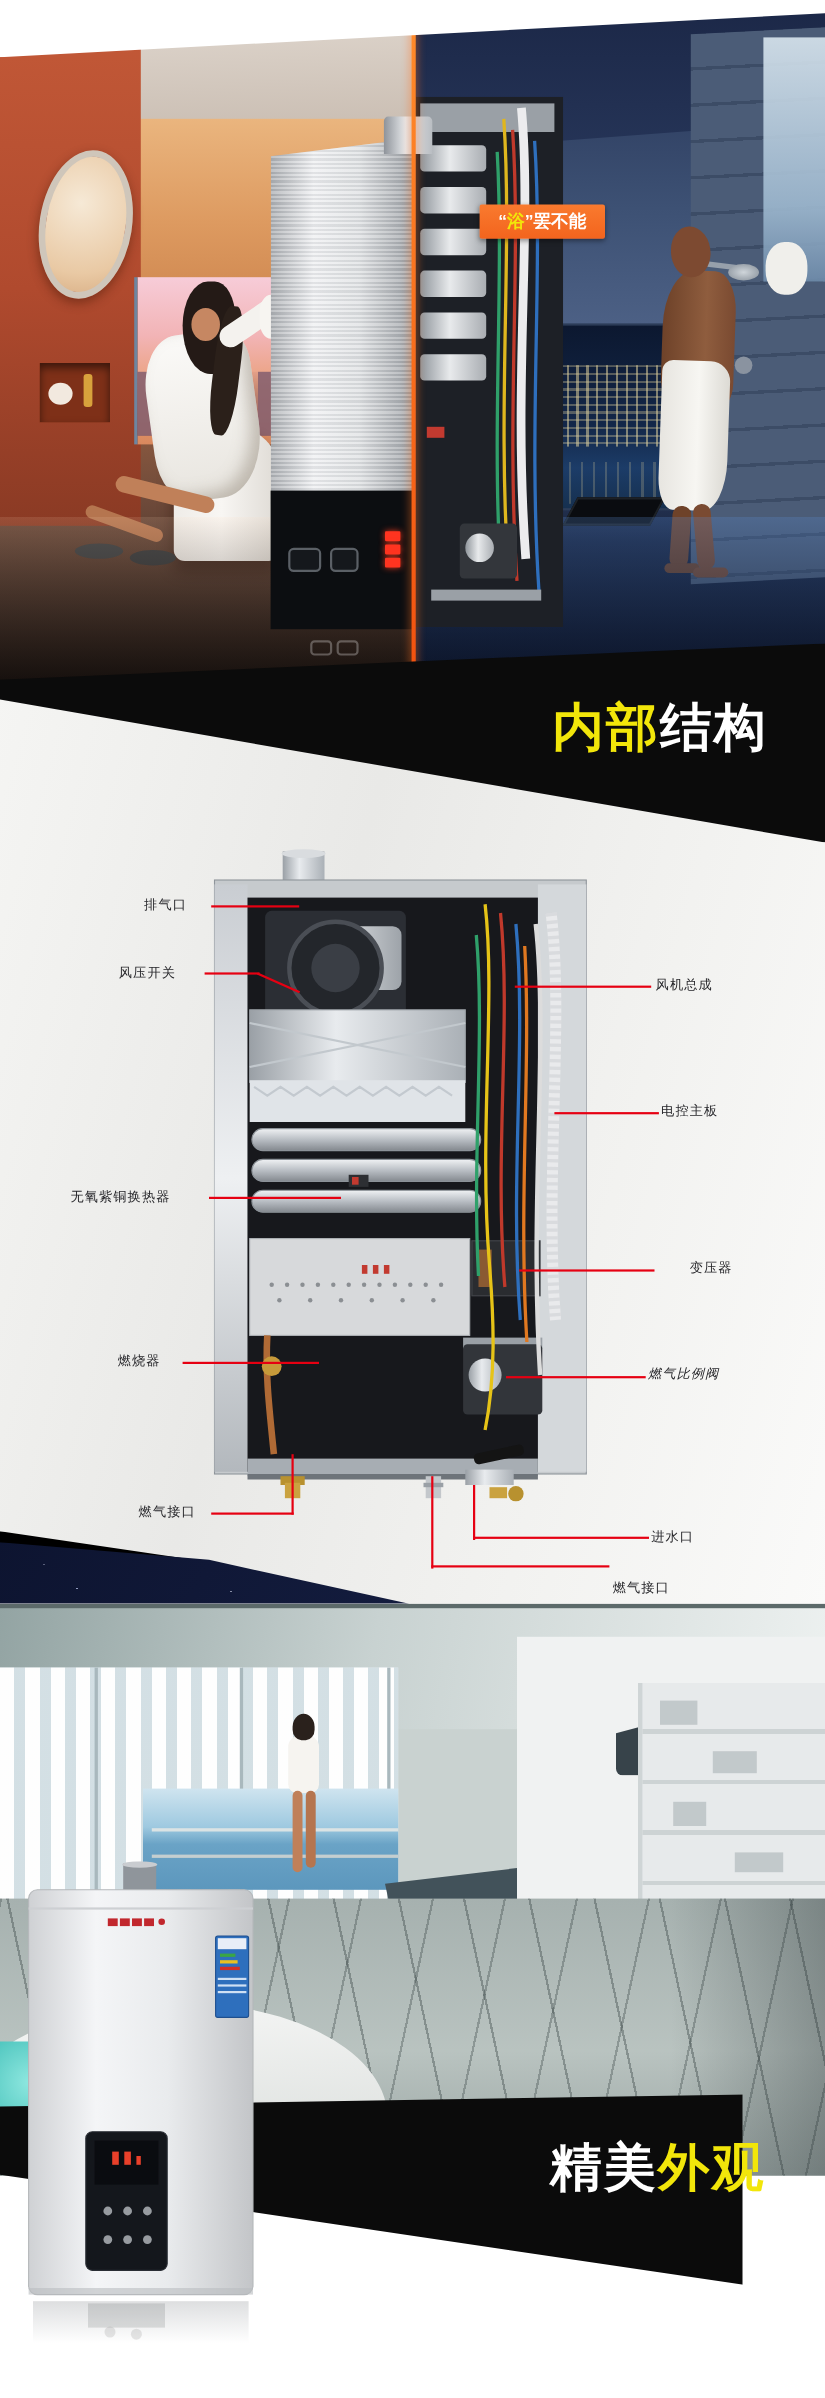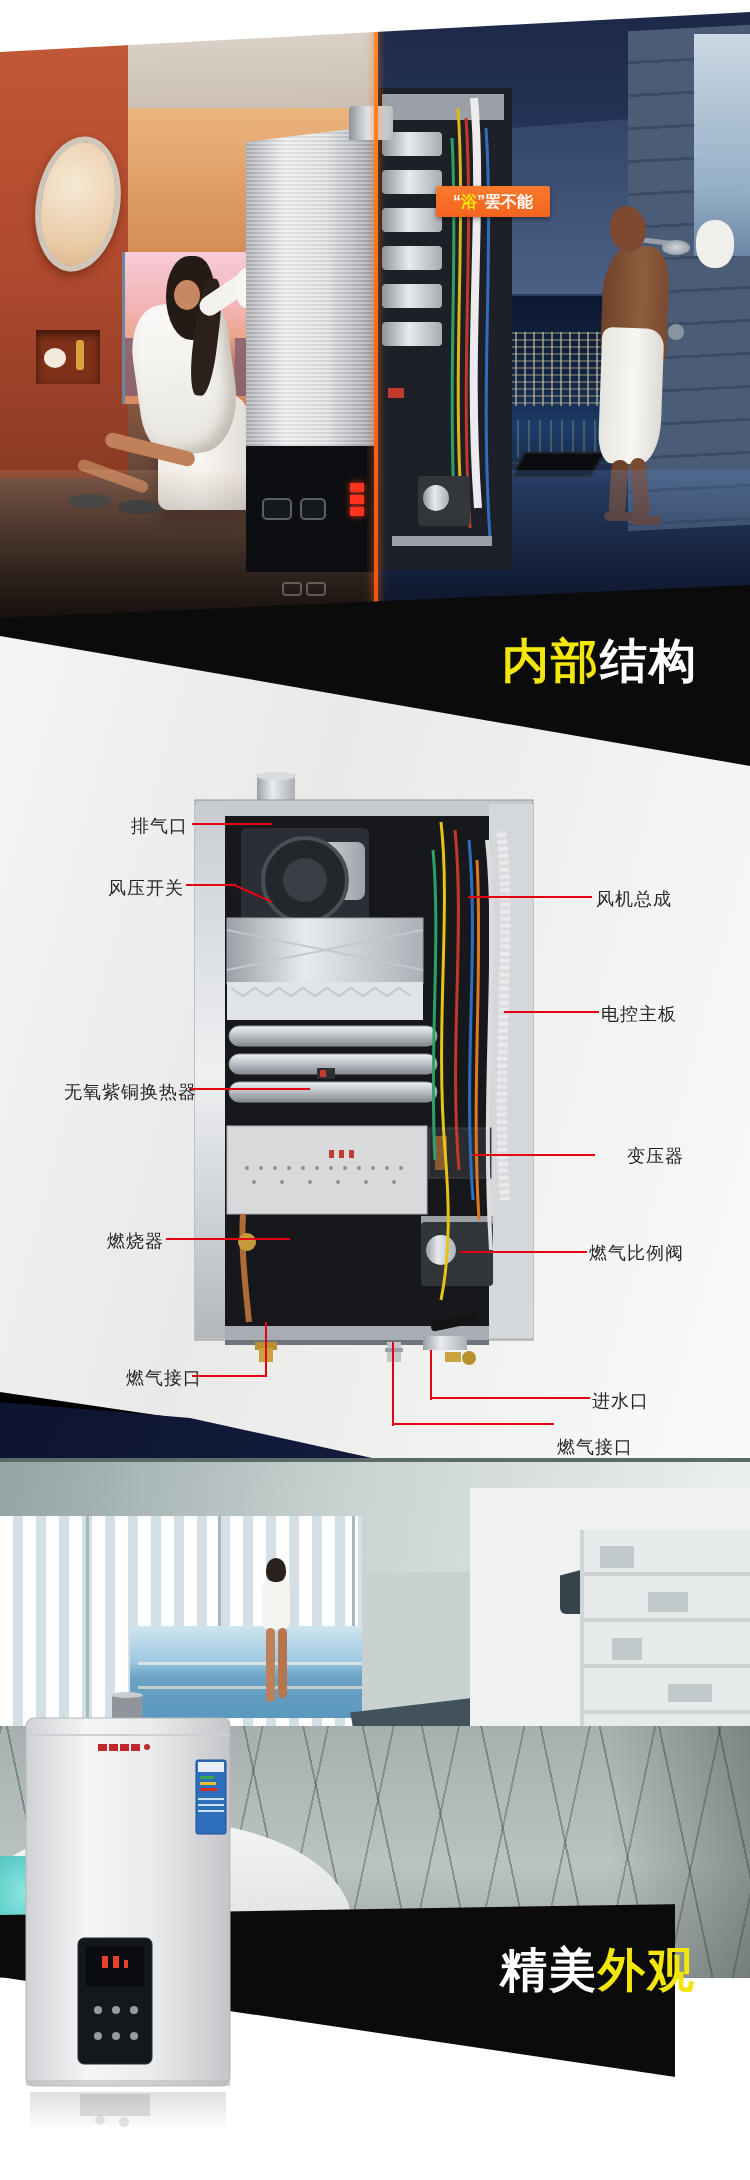--- a/index.html
+++ b/index.html
@@ -114,30 +114,30 @@
   .band2{position:absolute;left:0;top:1895px;width:675px;height:195px;background:var(--band-black,#0b0b0b);z-index:5;
          clip-path:polygon(0 20px,750px 8px,750px 193px,0 82px);}
   .band2 .heading{position:absolute;left:500px;top:50px;}
   .heading{font-size:47px;font-weight:bold;letter-spacing:2px;color:#fff;line-height:1.05;white-space:nowrap;}
   .heading .hl{color:var(--highlight-yellow,#f2e60a);}
 
   
   .diagram{position:absolute;left:0;top:614px;width:750px;height:848px;z-index:0;
            background:linear-gradient(105deg,#f5f5f3 0%,#e9e9e7 38%,#f2f2f0 70%,#fafaf9 100%);}
   .unit{position:absolute;left:183px;top:156px;}      
-  .label{position:absolute;font-size:18px;color:#26262a;white-space:nowrap;letter-spacing:1px;}
+  .label{position:absolute;font-size:12px;color:#26262a;white-space:nowrap;letter-spacing:1px;}
   .lab-exhaust{left:131px;top:200px;}      
   .lab-windsw{left:108px;top:262px;}
   .lab-hx{left:64px;top:466px;}
   .lab-burner{left:107px;top:615px;}
   .lab-outlet{left:126px;top:752px;}
   .lab-fan{left:596px;top:273px;}
   .lab-board{left:601px;top:388px;}
   .lab-transf{left:627px;top:530px;}
-  .lab-valve{left:589px;top:627px;}
+  .lab-valve{left:589px;top:627px;font-style:italic;}
   .lab-inlet{left:592px;top:775px;}
   .lab-gasconn{left:557px;top:821px;}
   .rl{position:absolute;background:var(--accent-red,#e60012);}
   .rl.h{height:2px;} .rl.v{width:2px;}
   .rl1{left:192px;top:209px;width:80px;}
   .rl2a{left:186px;top:270px;width:50px;}
   .rl2b{left:234px;top:270px;width:42px;transform:rotate(24deg);transform-origin:left center;}
   .rl3{left:468px;top:282px;width:124px;}
   .rl4{left:504px;top:397px;width:95px;}
   .rl5{left:190px;top:474px;width:120px;}

